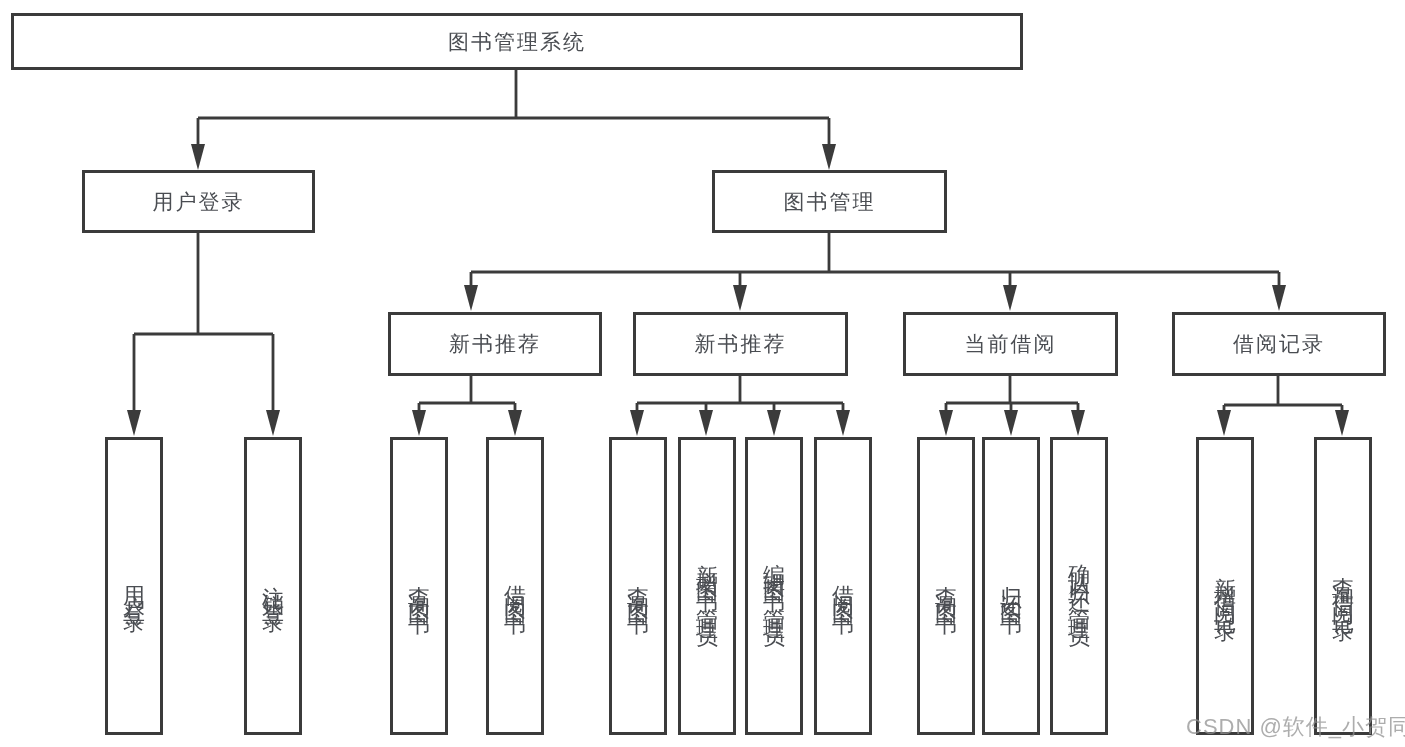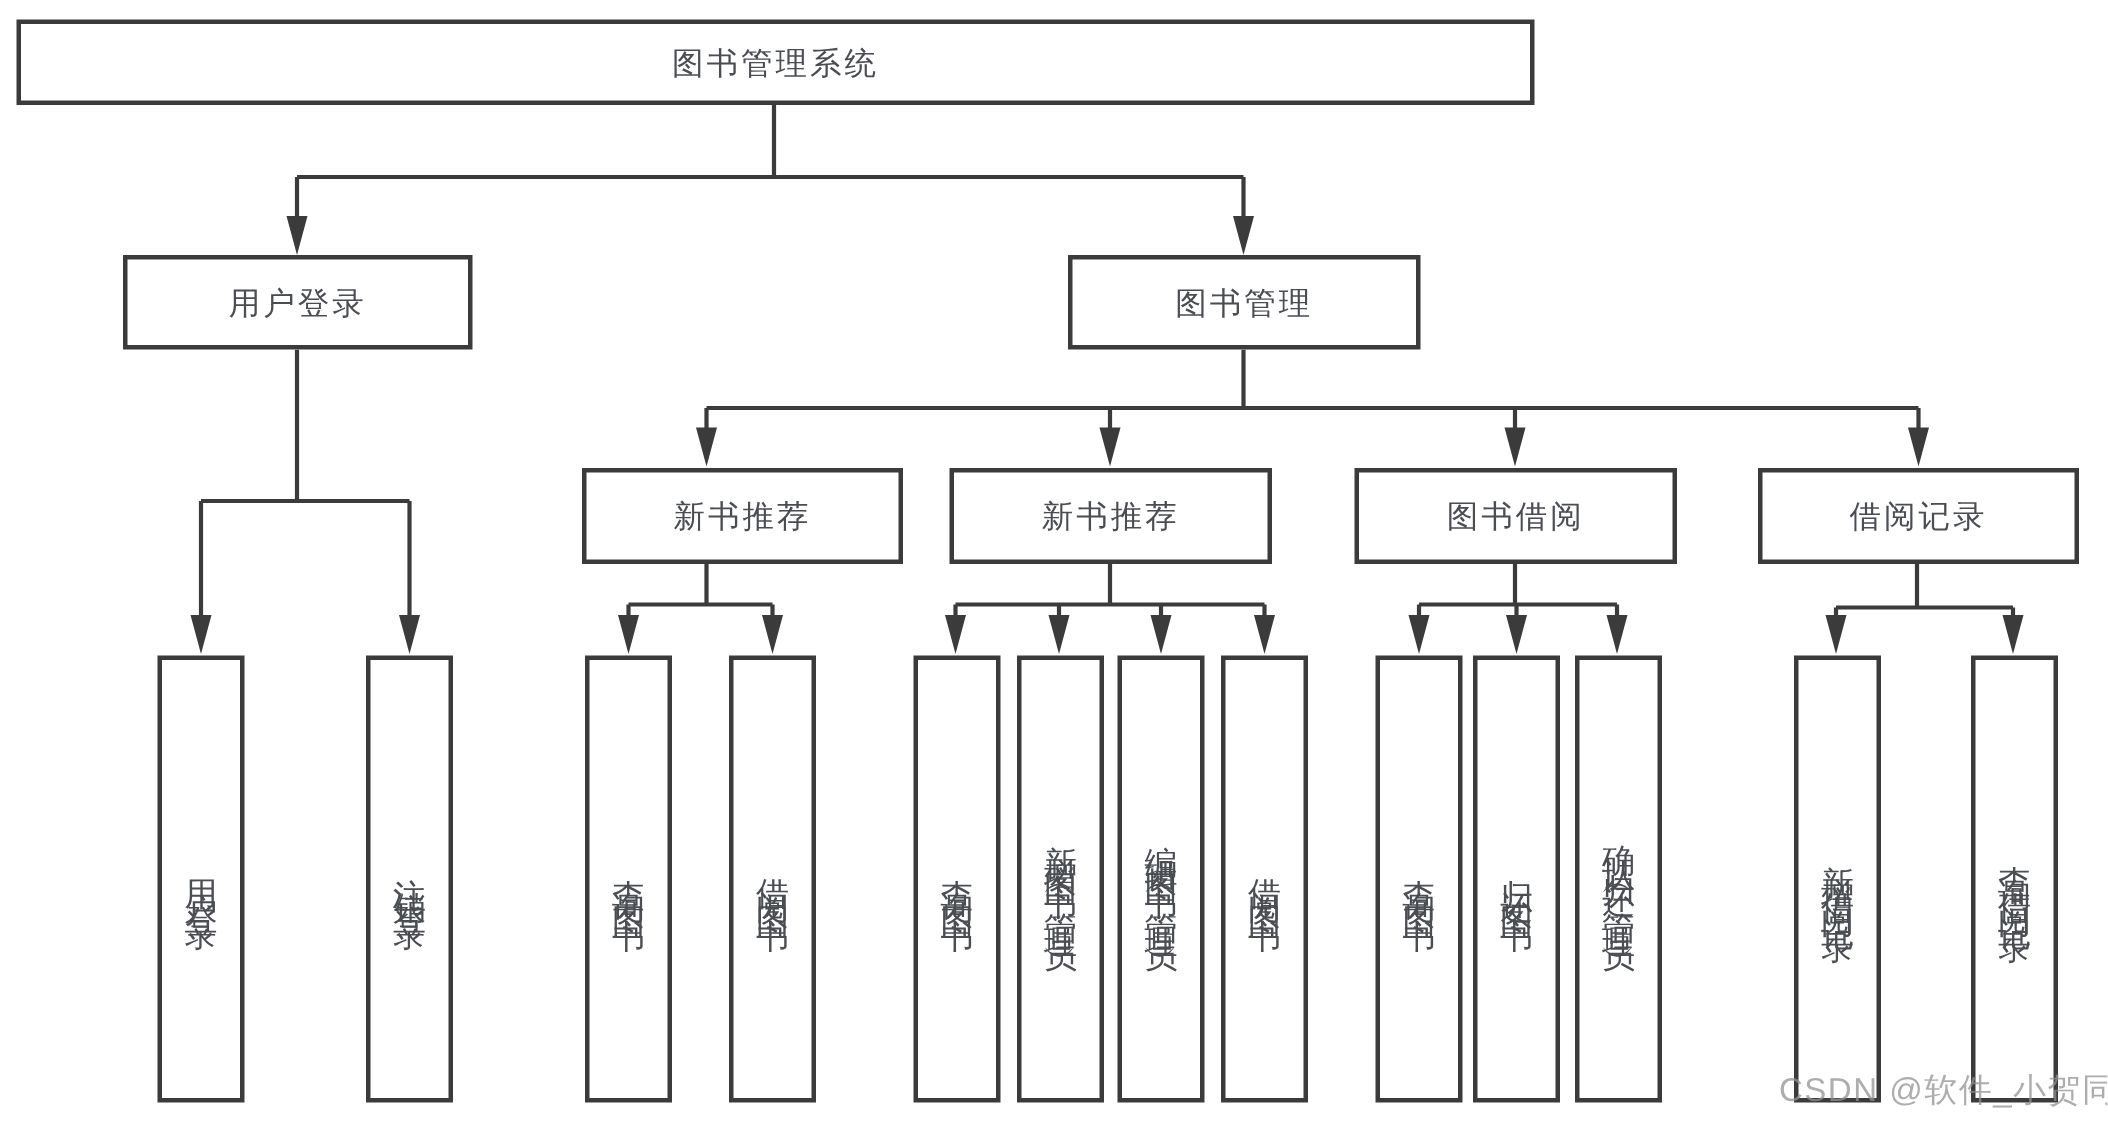--- a/index.html
+++ b/index.html
@@ -93,21 +93,21 @@
     </g>
   </svg>
 
   <div class="node" style="left:11px;top:13px;width:1012px;height:57px;">图书管理系统</div>
 
   <div class="node" style="left:82px;top:170px;width:233px;height:63px;">用户登录</div>
   <div class="node" style="left:712px;top:170px;width:235px;height:63px;">图书管理</div>
 
   <div class="node" style="left:364px;top:312px;width:214px;height:64px;margin-left:24px;">新书推荐</div>
   <div class="node" style="left:633px;top:312px;width:215px;height:64px;">新书推荐</div>
-  <div class="node" style="left:903px;top:312px;width:215px;height:64px;">图书借阅</div>
+  <div class="node" style="left:903px;top:312px;width:215px;height:64px;">当前借阅</div>
   <div class="node" style="left:1172px;top:312px;width:214px;height:64px;">借阅记录</div>
 
   <div class="vnode" style="left:105px;">
     <span>用户登录</span>
   </div>
   <div class="vnode" style="left:244px;">
     <span>注销登录</span>
   </div>
 
   <div class="vnode" style="left:390px;">

